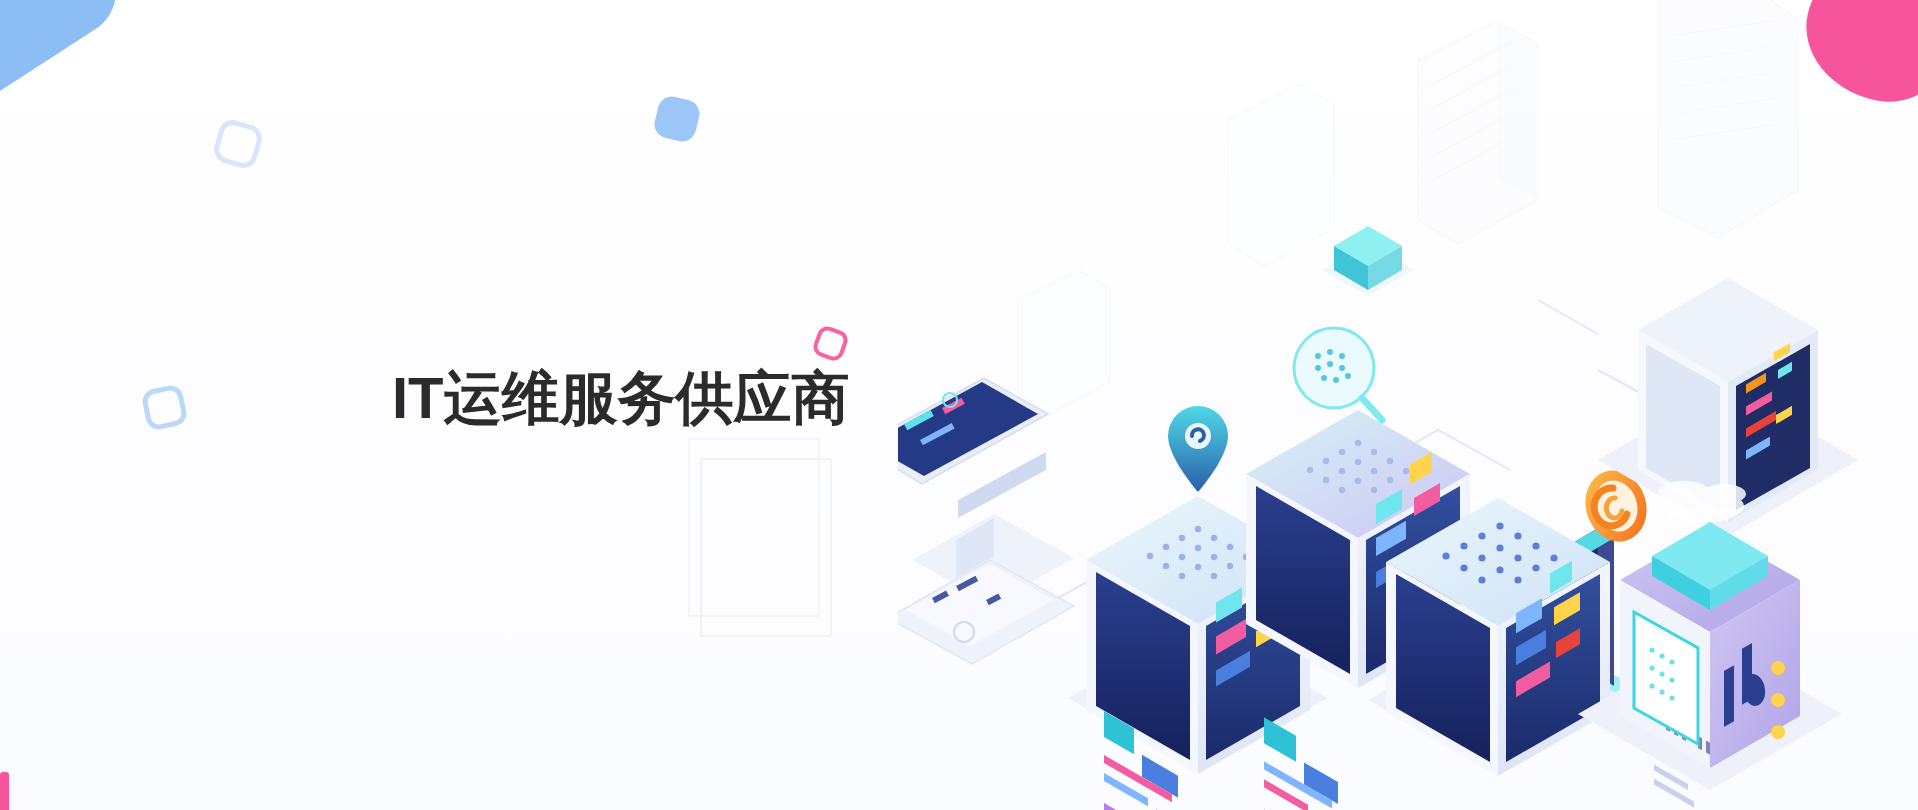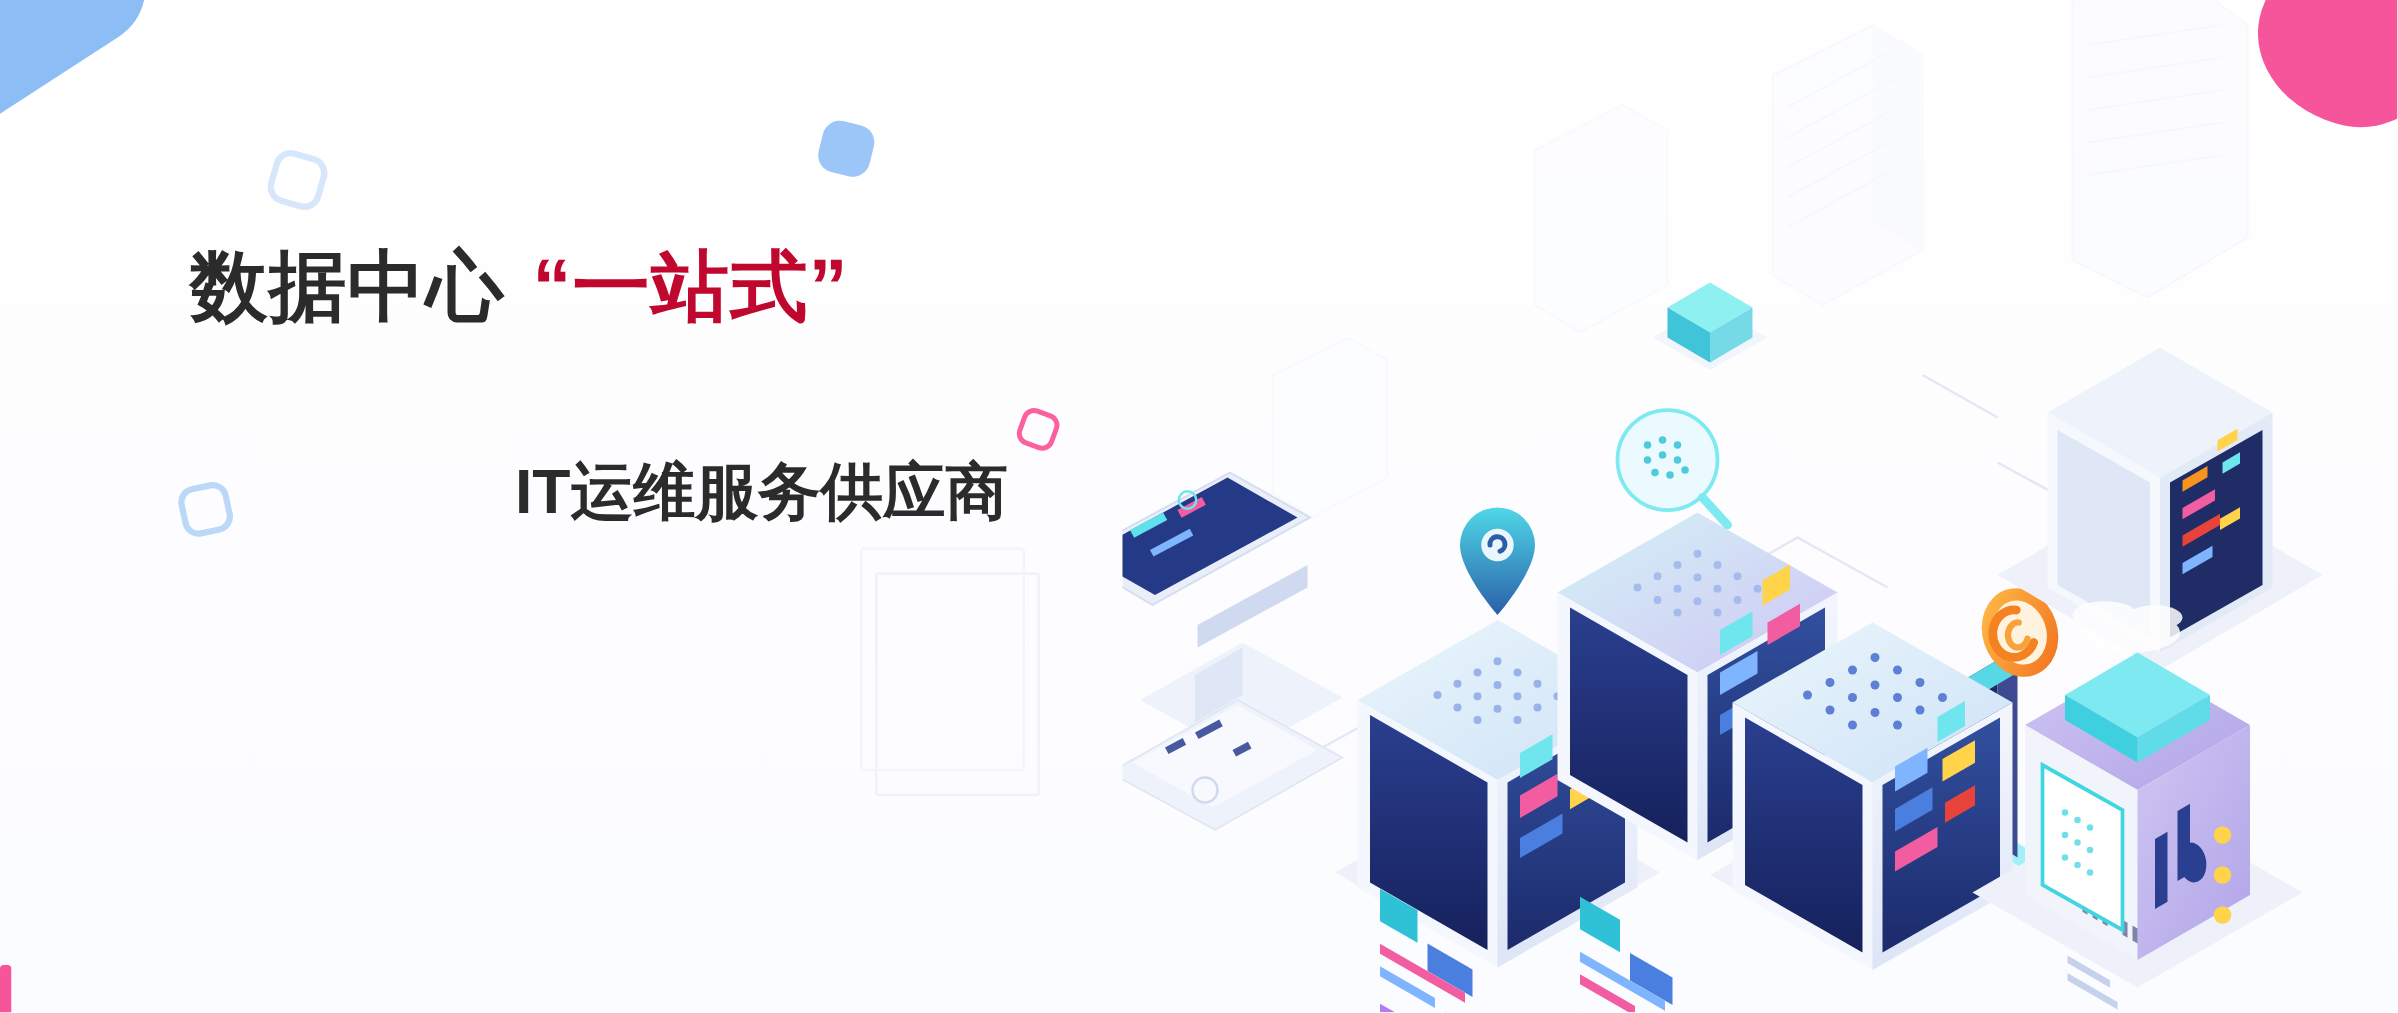--- a/index.html
+++ b/index.html
@@ -55,22 +55,22 @@
   .line-1{
     position:absolute;left:152px;top:196px;
     font-size:62px;font-weight:bold;letter-spacing:1px;
     white-space:nowrap;line-height:1.1;
   }
   .t-dark{color:#2b2b2b;}
   .t-red{color:#c0072e;}
   .quote{color:#c0072e;font-size:62px;font-weight:bold;}
   .gap{display:inline-block;width:22px;}
   .line-2{
-    position:absolute;left:412px;top:366px;
-    font-size:50px;font-weight:bold;color:#2b2b2b;
+    position:absolute;left:392px;top:366px;
+    font-size:58px;font-weight:bold;color:#2b2b2b;
     letter-spacing:0px;white-space:nowrap;line-height:1.1;
   }
 
   
   .illus{position:absolute;right:0;top:0;width:1020px;height:810px;pointer-events:none;}
   .illus svg{display:block;width:1020px;height:810px;}
 </style>
 </head>
 <body>
 
@@ -80,23 +80,20 @@
   <div class="blob-tr"></div>
   <div class="sliver-bl"></div>
 
   <div class="ring ring-blue-1"></div>
   <div class="ring ring-blue-2"></div>
   <div class="ring ring-pink"></div>
   <div class="sq-blue-fill"></div>
   <div class="cube-watermark"></div>
 
   <div class="headline-block">
-    <div class="line-1">
-      <span class="t-dark">数据中心</span><span class="gap"></span><span class="quote">“</span><span class="t-red">一站式</span><span class="quote">”</span>
-    </div>
     <div class="line-2">IT运维服务供应商</div>
   </div>
 
   <div class="illus">
     <svg viewBox="0 0 1020 810" xmlns="http://www.w3.org/2000/svg">
       <defs>
         <linearGradient id="gTopCool" x1="0" y1="0" x2="1" y2="1">
           <stop offset="0%" stop-color="#e9f6fb"></stop>
             <stop offset="100%" stop-color="#cfe2f7"></stop>
         </linearGradient>

